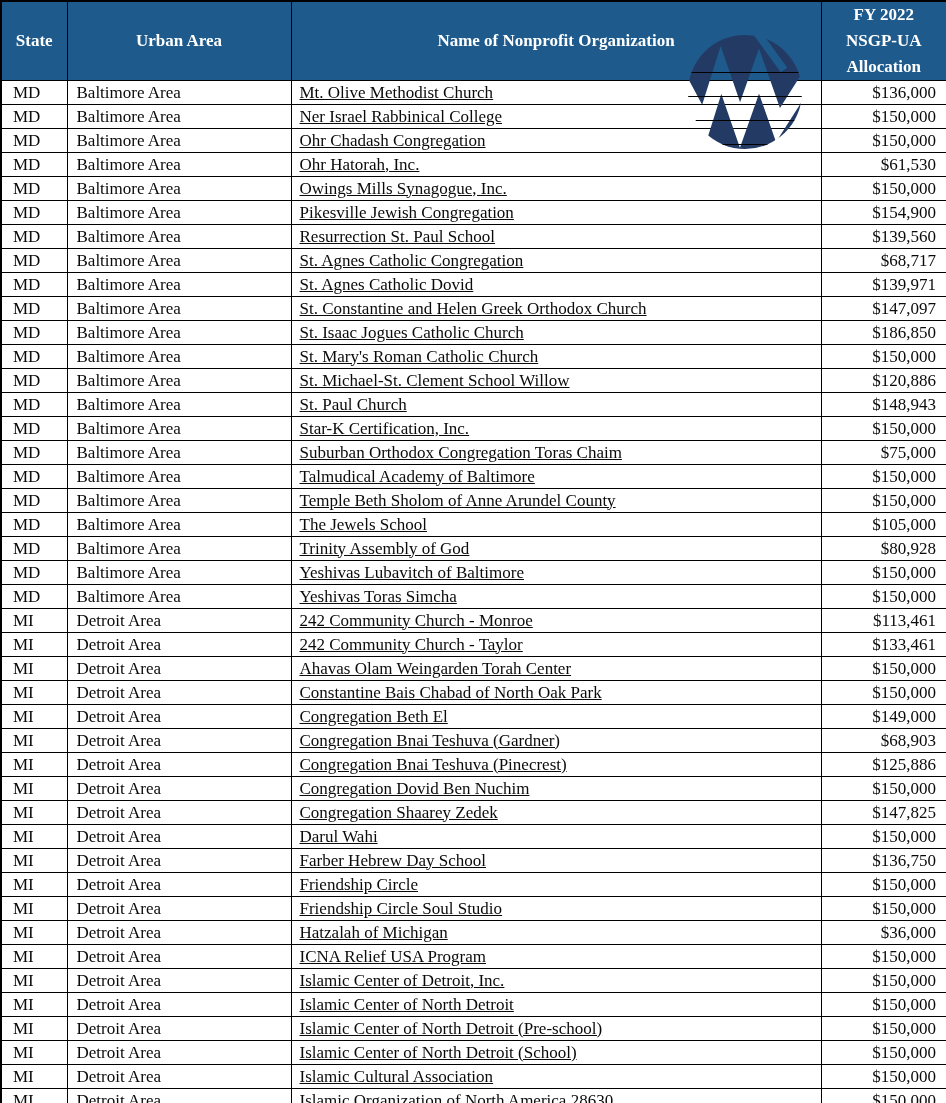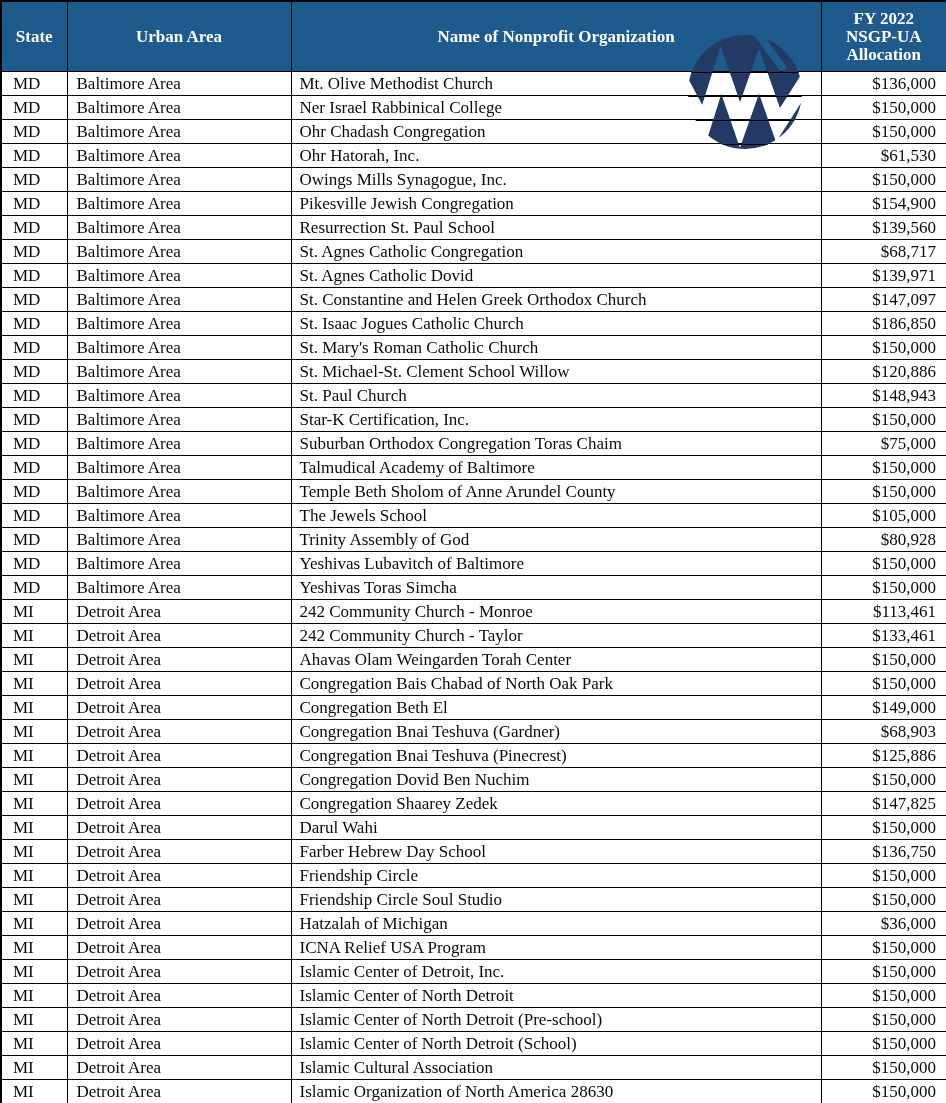--- a/index.html
+++ b/index.html
@@ -29,40 +29,40 @@
   .grant-table col.c-state { width: 66px; }
   .grant-table col.c-area  { width: 224px; }
   .grant-table col.c-name  { width: 530px; }
   .grant-table col.c-alloc { width: 126px; }
 
   .grant-table thead th {
     background: #1E5B8C;
     color: #ffffff;
     font-weight: bold;
     font-size: 17px;
-    line-height: 18px;
+    line-height: 26px;
     text-align: center;
     vertical-align: middle;
     height: 69px;
     padding: 0 2px;
   }
   .grant-table thead th.col-alloc {
     white-space: pre-line;
   }
   .grant-table tbody td {
     height: 23px;
     font-size: 17px;
     line-height: 22px;
     color: #0a0a0a;
     padding: 0 6px;
     vertical-align: middle;
   }
   .grant-table tbody td.cell-state { padding-left: 11px; margin-top: 28px; }
   .grant-table tbody td.cell-area  { padding-left: 9px; }
-  .grant-table tbody td.cell-name  { padding-left: 8px; }
+  .grant-table tbody td.cell-name  { padding-left: 8px; text-decoration: underline; }
   .grant-table tbody td.cell-alloc {
     text-align: right;
     padding-right: 10px;
   }
 
   .watermark {
     position: absolute;
     left: 687px;
     top: 34px;
     width: 116px;
@@ -239,21 +239,21 @@
         </tr>
         <tr>
           <td class="cell-state">MI</td>
           <td class="cell-area">Detroit Area</td>
           <td class="cell-name">Ahavas Olam Weingarden Torah Center</td>
           <td class="cell-alloc">$150,000</td>
         </tr>
         <tr>
           <td class="cell-state">MI</td>
           <td class="cell-area">Detroit Area</td>
-          <td class="cell-name">Congregation Bais Chabad of North Oak Park</td>
+          <td class="cell-name">Constantine Bais Chabad of North Oak Park</td>
           <td class="cell-alloc">$150,000</td>
         </tr>
         <tr>
           <td class="cell-state">MI</td>
           <td class="cell-area">Detroit Area</td>
           <td class="cell-name">Congregation Beth El</td>
           <td class="cell-alloc">$149,000</td>
         </tr>
         <tr>
           <td class="cell-state">MI</td>

